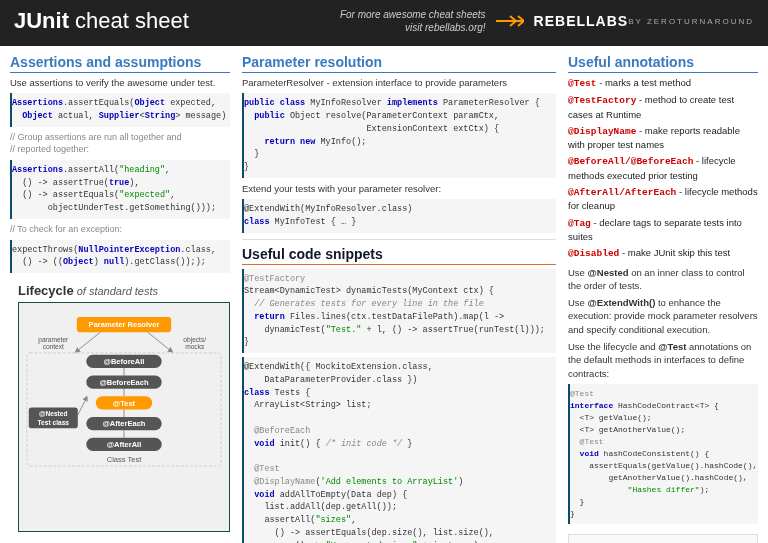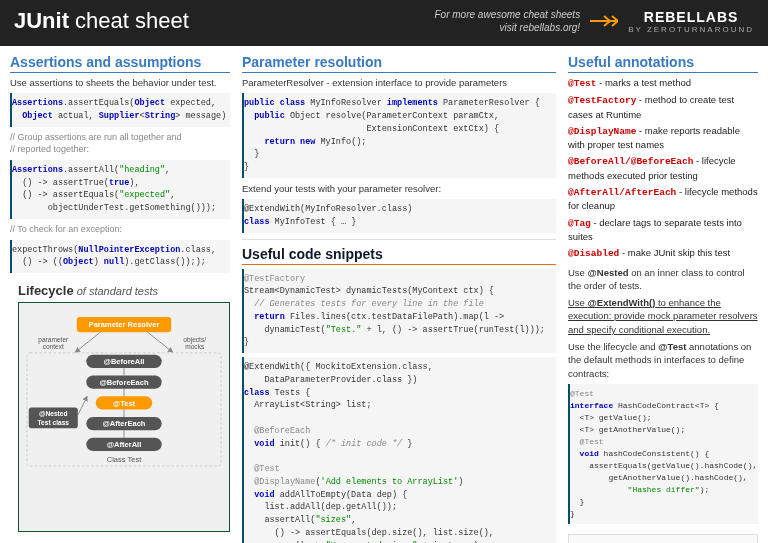--- a/index.html
+++ b/index.html
@@ -38,21 +38,21 @@
     }
     .header-slogan {
       font-size: 10px;
       color: #ccc;
       text-align: right;
       font-style: italic;
       line-height: 1.3;
     }
     .rebel-logo {
       display: flex;
-      flex-direction: column;
+      flex-direction: row;
       align-items: center;
     }
     .rebel-logo-arrow {
       width: 28px;
       height: 14px;
     }
     .rebel-labs-text {
       font-size: 14px;
       font-weight: bold;
       color: #fff;
@@ -190,21 +190,21 @@
       <div class="rebel-labs-text">REBELLABS</div>
       <div class="rebel-logo-sub">BY ZEROTURNAROUND</div>
     </div>
   </div>
 </div>
 
 <div class="main">
 
   <div class="col-left">
     <div class="section-title">Assertions and assumptions</div>
-    <p>Use assertions to sheets the behavior under test.</p>
+    <p>Use assertions to verify the awesome under test.</p>
     <div class="code-block"><span class="kw">Assertions</span>.assertEquals(<span class="kw">Object</span> expected,
   <span class="kw">Object</span> actual, <span class="kw">Supplier</span>&lt;<span class="kw">String</span>&gt; message)</div>
     <p style="font-size:9px;color:#888;">// Group assertions are run all together and<br>// reported together:</p>
     <div class="code-block"><span class="kw">Assertions</span>.assertAll(<span class="str">"heading"</span>,
   () -&gt; assertTrue(<span class="kw">true</span>),
   () -&gt; assertEquals(<span class="str">"expected"</span>,
        objectUnderTest.getSomething()));</div>
     <p style="font-size:9px;color:#888;">// To check for an exception:</p>
     <div class="code-block">expectThrows(<span class="kw">NullPointerException</span>.class,
   () -&gt; ((<span class="kw">Object</span>) <span class="kw">null</span>).getClass()););</div>
@@ -341,21 +341,21 @@
     <div class="annotation-item">
       <span class="ann-tag">@Tag</span>
       <span> - declare tags to separate tests into suites</span>
     </div>
     <div class="annotation-item">
       <span class="ann-tag">@Disabled</span>
       <span> - make JUnit skip this test</span>
     </div>
 
     <p style="margin-top:5px;">Use <strong>@Nested</strong> on an inner class to control the order of tests.</p>
-    <p style="margin-top:4px;text-decoration:underline;">Use <strong>@ExtendWith()</strong> to enhance the execution: provide mock parameter resolvers and specify conditional execution.</p>
+    <p style="margin-top:4px;">Use <strong>@ExtendWith()</strong> to enhance the execution: provide mock parameter resolvers and specify conditional execution.</p>
     <p style="margin-top:4px;">Use the lifecycle and <strong>@Test</strong> annotations on the default methods in interfaces to define contracts:</p>
 
     <div class="code-block" style="font-size:8px;"><span class="ann">@Test</span>
 <span class="kw">interface</span> HashCodeContract&lt;T&gt; {
   &lt;T&gt; getValue();
   &lt;T&gt; getAnotherValue();
   <span class="ann">@Test</span>
   <span class="kw">void</span> hashCodeConsistent() {
     assertEquals(getValue().hashCode(),
         getAnotherValue().hashCode(),

